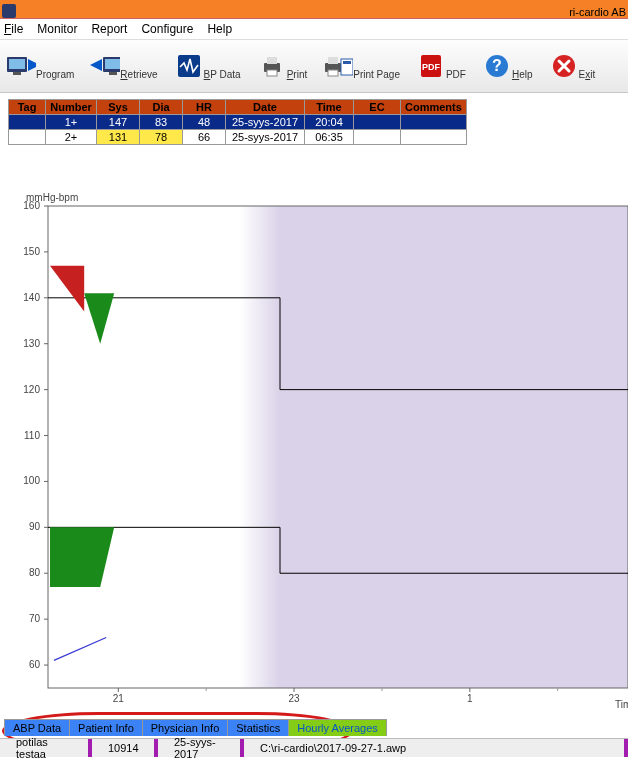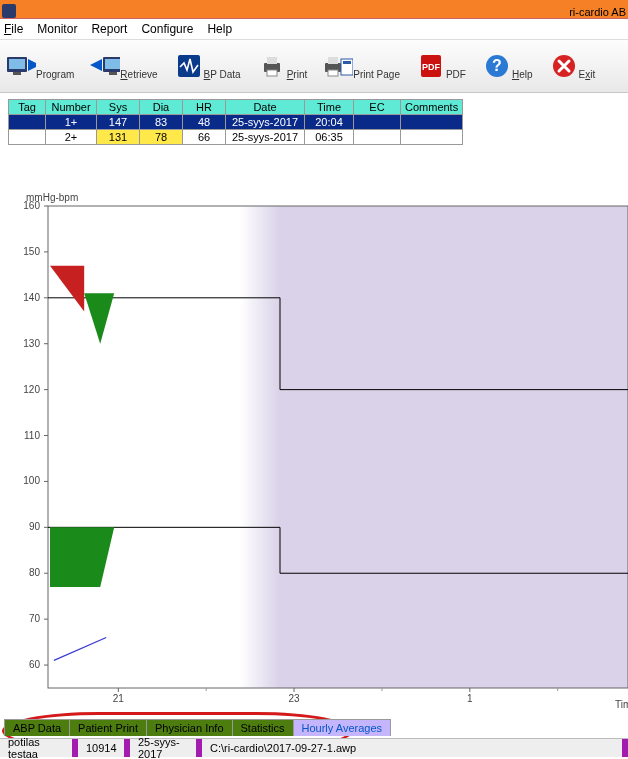--- a/index.html
+++ b/index.html
@@ -10,31 +10,31 @@
   .menubar span{cursor:default}
   .u{text-decoration:underline}
   .toolbar{height:48px;background:linear-gradient(#fdfdfd,#e8e8e8);border-bottom:1px solid #c8c8c8;display:flex;align-items:center;padding:2px 6px;gap:16px}
   .tbtn{display:flex;flex-direction:row;align-items:flex-end;justify-content:center;cursor:pointer;font-size:10px;color:#333}
   .tbtn .ic{width:30px;height:28px;display:flex;align-items:center;justify-content:center}
   .tbtn .lbl{margin-top:4px}
   svg{display:block}
   .data-area{background:#fff;padding:6px 4px 2px 8px}
   table.bp{border-collapse:collapse;font-size:11px}
   table.bp th,table.bp td{border:1px solid #999;padding:1px 4px;text-align:center;background:#fff}
-  table.bp th{background:#5eead4;font-weight:400}
+  table.bp th{background:#c2410c;font-weight:700}
   table.bp tr.sel td{background:#0a2a8a;color:#fff}
   table.bp tr.warn td.v{background:#ffe84a}
   .axis-label{position:absolute;left:26px;top:192px;font-size:10px;color:#444}
   .chart-wrap{position:absolute;left:0;top:200px;width:628px;height:510px}
   .red-ring{position:absolute;left:2px;top:712px;width:345px;height:32px;border:3px solid #d31919;border-radius:55%/100%;pointer-events:none}
   .tabs{position:absolute;left:4px;top:719px;display:flex;font-size:11px}
-  .tab{border:1px solid #999;border-bottom:none;padding:2px 8px;background:#4d7c0f;margin-right:-1px;cursor:pointer}
-  .tab.active{background:#c4b5fd;color:#0457c8}
+  .tab{border:1px solid #999;border-bottom:none;padding:2px 8px;background:#3b82f6;margin-right:-1px;cursor:pointer}
+  .tab.active{background:#84cc16;color:#0457c8}
   .status{position:absolute;left:0;top:738px;width:628px;height:18px;background:#eee;border-top:1px solid #bbb;display:flex;align-items:center;font-size:11px}
-  .status div{border-right:6px solid #a21caf;padding:0 8px;height:100%;display:flex;align-items:center}
+  .status div{border-right:4px solid #a21caf;padding:0 16px;height:100%;display:flex;align-items:center}
 </style>
 </head>
 <body>
 
 <div class="titlebar">
   <div class="app-icon"></div>
   <div class="title">ri-cardio AB</div>
 </div>
 
 <div class="menubar">
@@ -219,21 +219,21 @@
       <path d="M84.19999999999999,93.21904761904763 L114.19999999999999,93.21904761904763 L100.19999999999999,143.7142857142857 Z" fill="#1a8a1a"></path>
       <path d="M50,327.33333333333337 L114.19999999999999,327.33333333333337 L100.19999999999999,387.0095238095238 L50,387.0095238095238 Z" fill="#1a8a1a"></path>
       <line x1="54" y1="460.45714285714286" x2="106.19999999999999" y2="437.50476190476195" stroke="#3a3ad4" stroke-width="1.3"></line>
     </svg>
 </div>
 
 <div class="red-ring"></div>
 
 <div class="tabs">
   <div class="tab">ABP Data</div>
-  <div class="tab">Patient Print</div>
+  <div class="tab">Patient Info</div>
   <div class="tab">Physician Info</div>
   <div class="tab">Statistics</div>
   <div class="tab active">Hourly Averages</div>
 </div>
 
 <div class="status">
   <div style="width:56px">potilas testaa</div>
   <div style="width:30px">10914</div>
   <div style="width:50px">25-syys-2017</div>
   <div style="flex:1">C:\ri-cardio\2017-09-27-1.awp</div>

